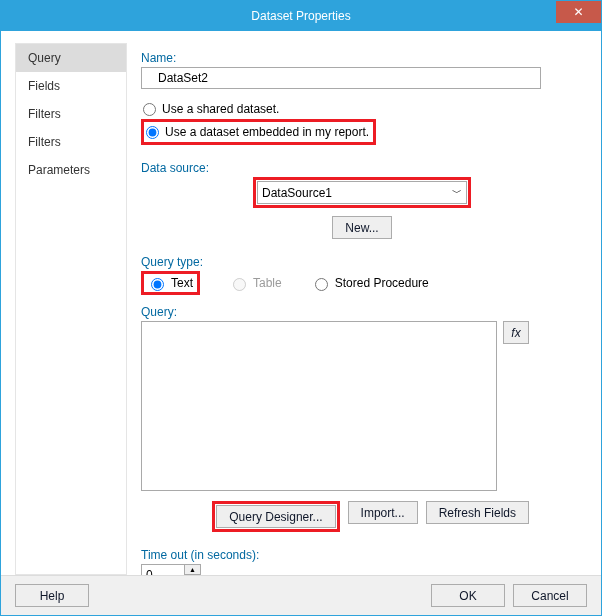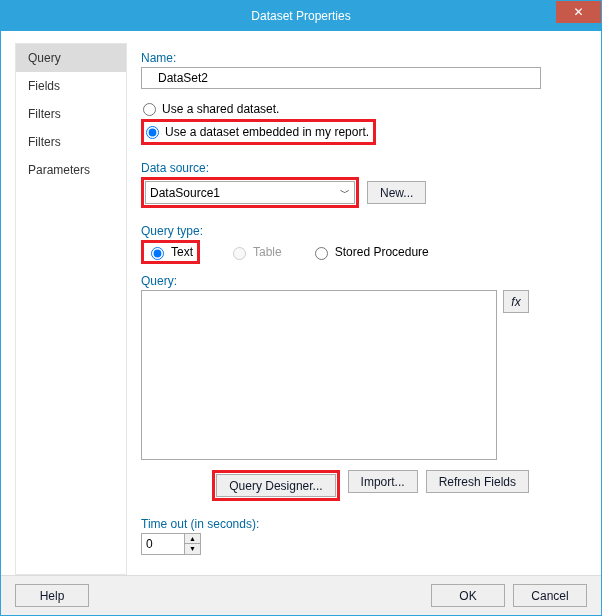--- a/index.html
+++ b/index.html
@@ -11,21 +11,21 @@
   .sidebar { width: 112px; background: #fff; border: 1px solid #e5e5e5; display:flex; flex-direction:column; }
   .sidebar-item { padding: 7px 12px; color: #333; cursor: pointer; }
   .sidebar-item.active { background: #dcdcdc; color: #333; }
   .main { flex: 1; padding: 4px 4px 0 0; }
   .heading { font-size: 15px; margin: 4px 0 18px 0; color: #000; }
   .label { color: #0369a1; margin: 4px 0 2px 0; }
   .textbox { width: 100%; height: 22px; border: 1px solid #a9a9a9; background: #fff; padding: 2px 16px; color: #000; }
   .radio-row { display: flex; align-items: center; gap: 6px; margin: 2px 0; padding:1px 4px 1px 2px;}
   .radio-row input { margin:0; }
   .highlight { border: 3px solid #ed1c24; display:inline-flex; }
-  .ds-row { display: flex; align-items: center; gap: 8px; }
+  .ds-row { display: flex; align-items: center; gap: 8px; flex-direction: column; }
   .select { width: 210px; height: 23px; border: 1px solid #a9a9a9; background: #fff; padding:0 4px; display:flex; align-items:center; justify-content:space-between;}
   .chev { font-size:10px; color:#000;}
   .btn { height: 23px; border: 1px solid #acacac; background: #efefef; padding: 0 12px; display:inline-flex; align-items:center; justify-content:center; cursor:pointer; color:#0f172a;}
   .qtype-row { display:flex; align-items:center; gap:28px; }
   .qtype-row .opt { display:flex; align-items:center; gap:4px;}
   .disabled-text{ color:#9b9b9b;}
   .query-row{ display:flex; gap:6px; align-items:flex-start;}
   .query-ta { width: 356px; height: 170px; border:1px solid #a9a9a9; background:#fff; resize:none; padding:2px 4px; font-family:"Segoe UI"; overflow-y:scroll;}
   .fx-btn{ width:26px; }
   .buttons-row{ display:flex; gap:8px; justify-content:flex-end; width:388px; }

